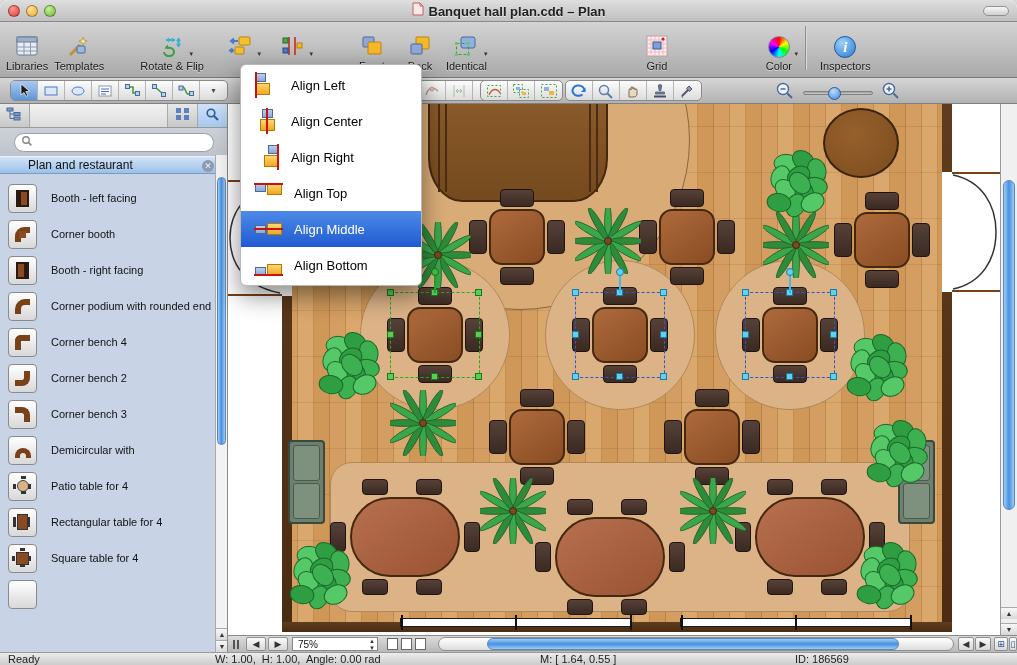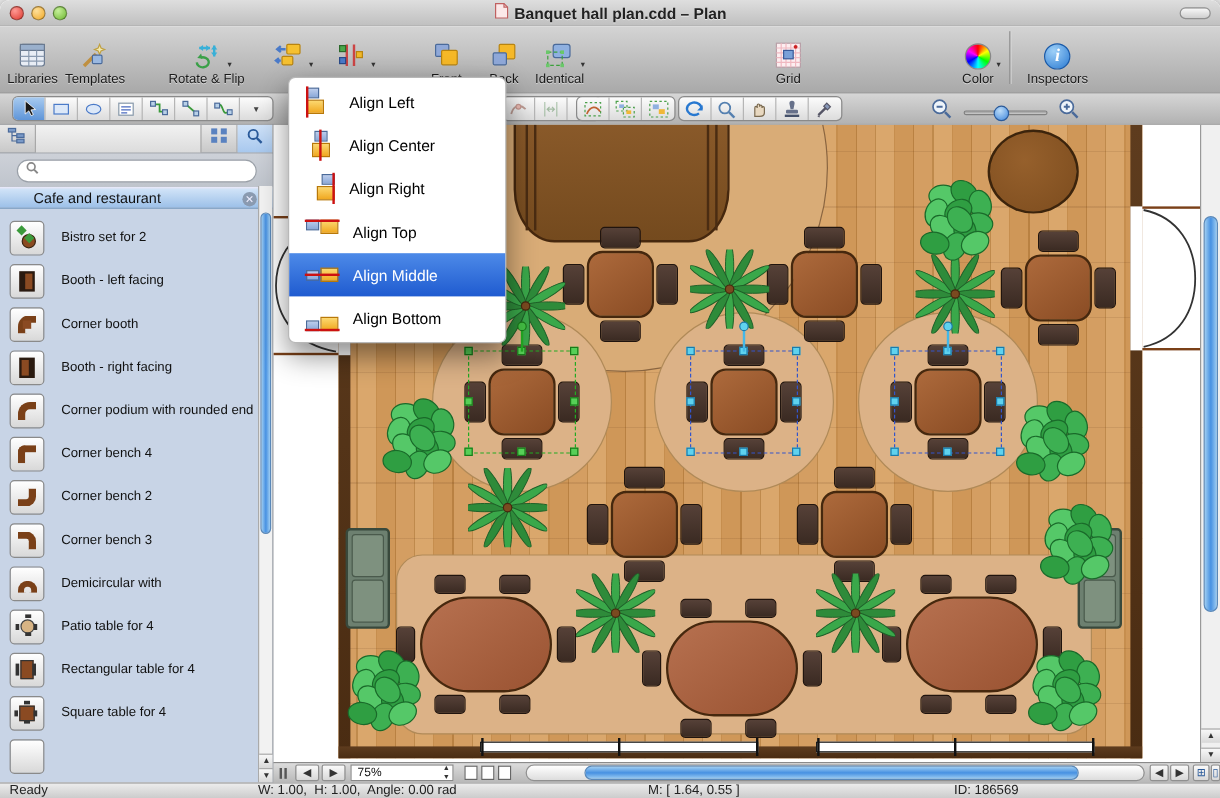--- a/index.html
+++ b/index.html
@@ -282,21 +282,21 @@
         <div class="tb-icon">
           <svg width="26" height="24">
             <rect x="3" y="2" width="20" height="20" fill="#fdeef0" stroke="#b8a0a8"></rect>
             <path d="M7 2v20M11 2v20M15 2v20M19 2v20M3 6h20M3 10h20M3 14h20M3 18h20" stroke="#f0b8c0"></path>
             <rect x="9" y="8" width="8" height="7" fill="#7aa0d8" stroke="#3a5a9a"></rect>
             <circle cx="19" cy="5" r="1.6" fill="#cc2222"></circle>
           </svg>
         </div>
         <div class="tb-label">Grid</div>
       </div>
-      <div class="tb-btn" style="margin-left: 118px;">
+      <div class="tb-btn" style="margin-left: 82px;">
         <div class="tb-icon">
           <div class="colorwheel"></div>
           <div>
             <span class="tb-arrow">▾</span>
           </div>
         </div>
         <div class="tb-label">Color</div>
       </div>
       <div class="tb-divider"></div>
       <div class="tb-btn" style="margin-left: 8px;">
@@ -480,30 +480,24 @@
     <div class="search-row">
       <div class="search-field">
         <span><svg width="12" height="12">
               <circle cx="5" cy="5" r="3.2" fill="none" stroke="#888" stroke-width="1.4"></circle>
               <path d="M7.4 7.4l3 3" stroke="#888" stroke-width="1.6"></path>
             </svg></span>
         <input class="search-input" value="" style="">
       </div>
     </div>
     <div class="panel-header">
-      <span class="panel-title">Cafe and restaurant</span>
+      <span class="panel-title">Plan and restaurant</span>
       <span class="panel-close">✕</span>
     </div>
     <div class="shape-list" id="shape-list" style="padding-top: 6px;">
-        <div class="shape-item">
-          <div class="shape-icon-btn">
-            <div class="glyph g-bistro"></div>
-          </div>
-          <span class="shape-label">Bistro set for 2</span>
-        </div>
         <div class="shape-item">
           <div class="shape-icon-btn">
             <div class="glyph g-booth"></div>
           </div>
           <span class="shape-label">Booth - left facing</span>
         </div>
         <div class="shape-item">
           <div class="shape-icon-btn">
             <div class="glyph g-cbooth"></div>
           </div>

